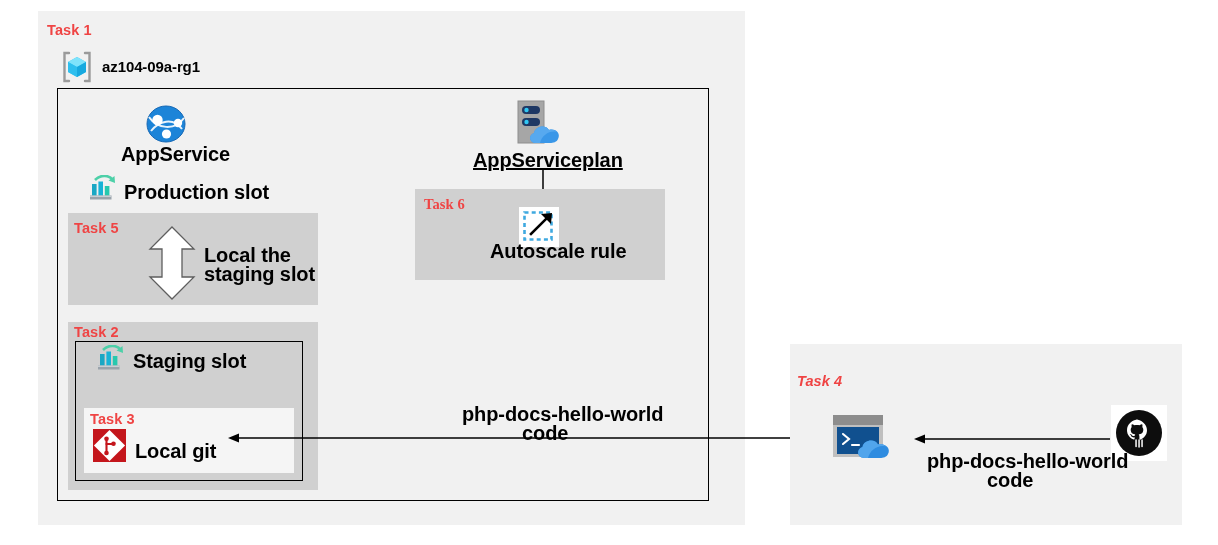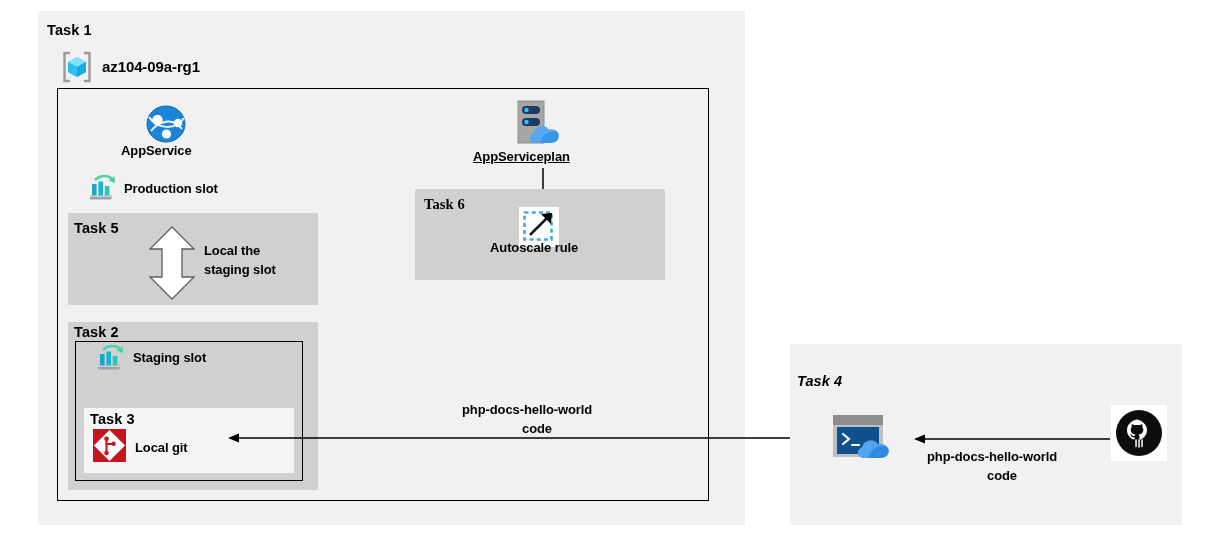--- a/index.html
+++ b/index.html
@@ -32,32 +32,32 @@
   .panel-inner-white {
     background: #f5f5f5;
   }
   .panel-inner-bordered {
     background: #d0d0d0;
     border: 1.6px solid #000000;
   }
 
   .task-label {
     position: absolute;
-    color: #000000;
+    color: #ef4444;
     font-weight: bold;
     font-size: 14.5px;
     letter-spacing: 0.1px;
     white-space: nowrap;
   }
 
   .node-label {
     position: absolute;
     color: #000000;
     font-weight: bold;
-    font-size: 13px;
+    font-size: 20px;
     white-space: nowrap;
     letter-spacing: -0.1px;
   }
   .node-label.center {
     text-align: center;
     white-space: normal;
     line-height: 1.25;
   }
 
   .icon {

